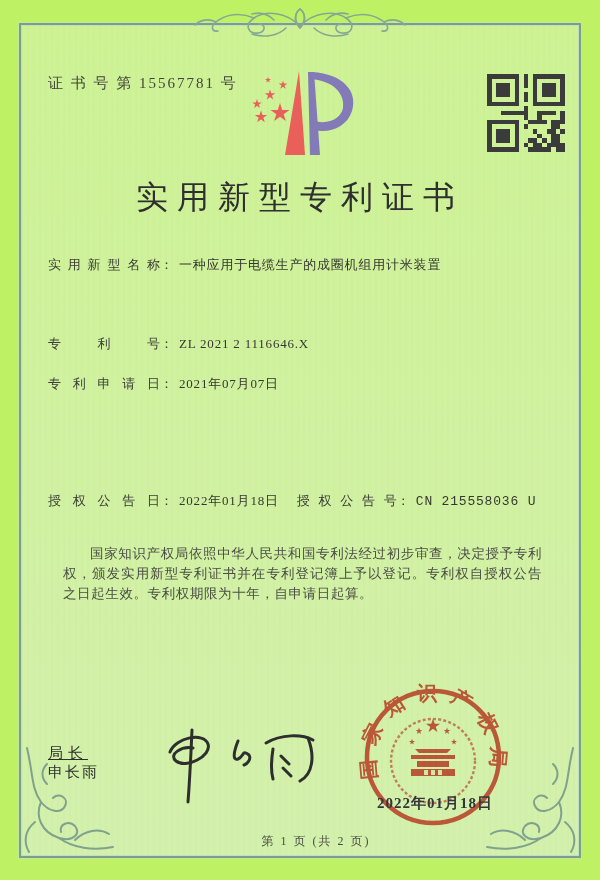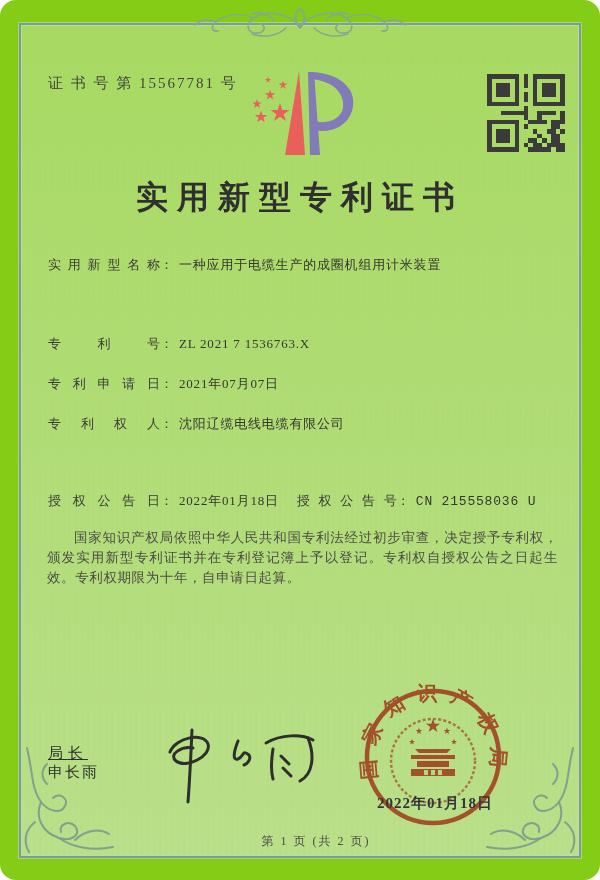--- a/index.html
+++ b/index.html
@@ -1,36 +1,36 @@
 <!DOCTYPE html>
 <html><head>
 <meta charset="utf-8">
 <style>
   html,body{margin:0;padding:0;}
   body{width:600px;height:880px;background:#fbfcf8;font-family:"Liberation Serif","DejaVu Serif",serif;color:#3d3d3d;}
-  .page{position:relative;width:600px;height:880px;overflow:hidden;background:#84cc16;border-radius:16px;}
+  .page{position:relative;width:600px;height:880px;overflow:hidden;background:#bef264;}
   .frame{position:absolute;left:19px;top:23px;right:19px;bottom:22px;
     border:2px solid #79a08b;
     box-shadow:inset 0 0 0 1px rgba(190,215,200,.75), 0 0 0 1px rgba(200,220,206,.55);
     background:
       repeating-linear-gradient(90deg, rgba(150,190,165,.05) 0 2px, rgba(0,0,0,0) 2px 6px),
       linear-gradient(180deg, rgba(235,243,236,.35), rgba(230,240,232,.55));}
   .ornament{position:absolute;pointer-events:none;}
   .cert-no{position:absolute;left:48px;top:74px;font-size:15px;letter-spacing:2px;color:#44453f;}
   .logo{position:absolute;left:240px;top:64px;width:130px;height:100px;}
   .qr{position:absolute;left:487px;top:74px;width:78px;height:78px;}
-  .title{position:absolute;left:0;right:0;top:176px;text-align:center;font-size:32px;font-weight:700;letter-spacing:9px;color:#2f2f2f;}
+  .title{position:absolute;left:0;right:0;top:176px;text-align:center;font-size:32px;font-weight:400;letter-spacing:9px;color:#2f2f2f;}
   .row{position:absolute;left:48px;right:44px;font-size:13px;white-space:nowrap;}
   .lbl{display:inline-block;width:112px;text-align:justify;text-align-last:justify;color:#3c3d38;vertical-align:baseline;}
   .lbl.w2{width:100px;}
   .colon{display:inline-block;margin-right:6px;color:#3c3d38;}
   .val{letter-spacing:.8px;color:#36372f;}
   .g2{margin-left:18px;font-family:Liberation Mono, monospace;}
   .paras{position:absolute;left:47px;right:42px;top:528px;font-size:13.5px;line-height:20px;letter-spacing:.6px;color:#4c4d46;text-align:justify;}
-  .paras p{margin:0;text-indent:2em;}
+  .paras p{margin:16px;text-indent:2em;}
   .signer{position:absolute;left:48px;top:744px;font-family:"Liberation Sans","DejaVu Sans",sans-serif;font-weight:500;font-size:15px;color:#2e2f2b;}
   .signer .t{letter-spacing:5px;text-decoration:underline;}
   .signer .n{letter-spacing:2px;}
   .sig{position:absolute;left:152px;top:724px;width:185px;height:86px;z-index:3;}
   .seal{position:absolute;left:357px;top:681px;width:152px;height:152px;z-index:1;opacity:.92;mix-blend-mode:multiply;}
   .seal-date{position:absolute;left:377px;top:794px;z-index:2;font-size:15px;font-weight:600;letter-spacing:1px;color:#33343c;}
   .footer{position:absolute;left:0;right:0;top:833px;text-align:center;font-size:12px;letter-spacing:2px;color:#4a4b45;margin-left:32px;}
 </style>
 </head>
 <body>
@@ -154,27 +154,24 @@
       <path d="M10 0h7v7h-7z M11 1v5h5v-5z M12 2h3v3h-3z" fill-rule="evenodd"></path>
       <path d="M0 10h7v7h-7z M1 11v5h5v-5z M2 12h3v3h-3z" fill-rule="evenodd"></path>
     </svg>
 
   <div class="title">实用新型专利证书</div>
 
   <div class="row" style="top:256px">
     <span class="lbl">实用新型名称</span><span class="colon">：</span><span class="val">一种应用于电缆生产的成圈机组用计米装置</span>
   </div>
   <div class="row" style="top:335px">
-    <span class="lbl">专利号</span><span class="colon">：</span><span class="val">ZL 2021 7 1536763.X</span>
+    <span class="lbl">专利号</span><span class="colon">：</span><span class="val">ZL 2021 2 1116646.X</span>
   </div>
   <div class="row" style="top:375px">
     <span class="lbl">专利申请日</span><span class="colon">：</span><span class="val">2021年07月07日</span>
-  </div>
-  <div class="row" style="top:415px">
-    <span class="lbl">专利权人</span><span class="colon">：</span><span class="val">沈阳辽缆电线电缆有限公司</span>
   </div>
   <div class="row" style="top:492px">
     <span><span class="lbl">授权公告日</span><span class="colon">：</span><span class="val">2022年01月18日</span></span><span class="g2"><span class="lbl w2">授权公告号</span><span class="colon">：</span><span class="val">CN 215558036 U</span></span>
   </div>
 
   <div class="paras">
     <p>国家知识产权局依照中华人民共和国专利法经过初步审查，决定授予专利权，颁发实用新型专利证书并在专利登记簿上予以登记。专利权自授权公告之日起生效。专利权期限为十年，自申请日起算。</p>
   </div>
 
   <div class="signer">

